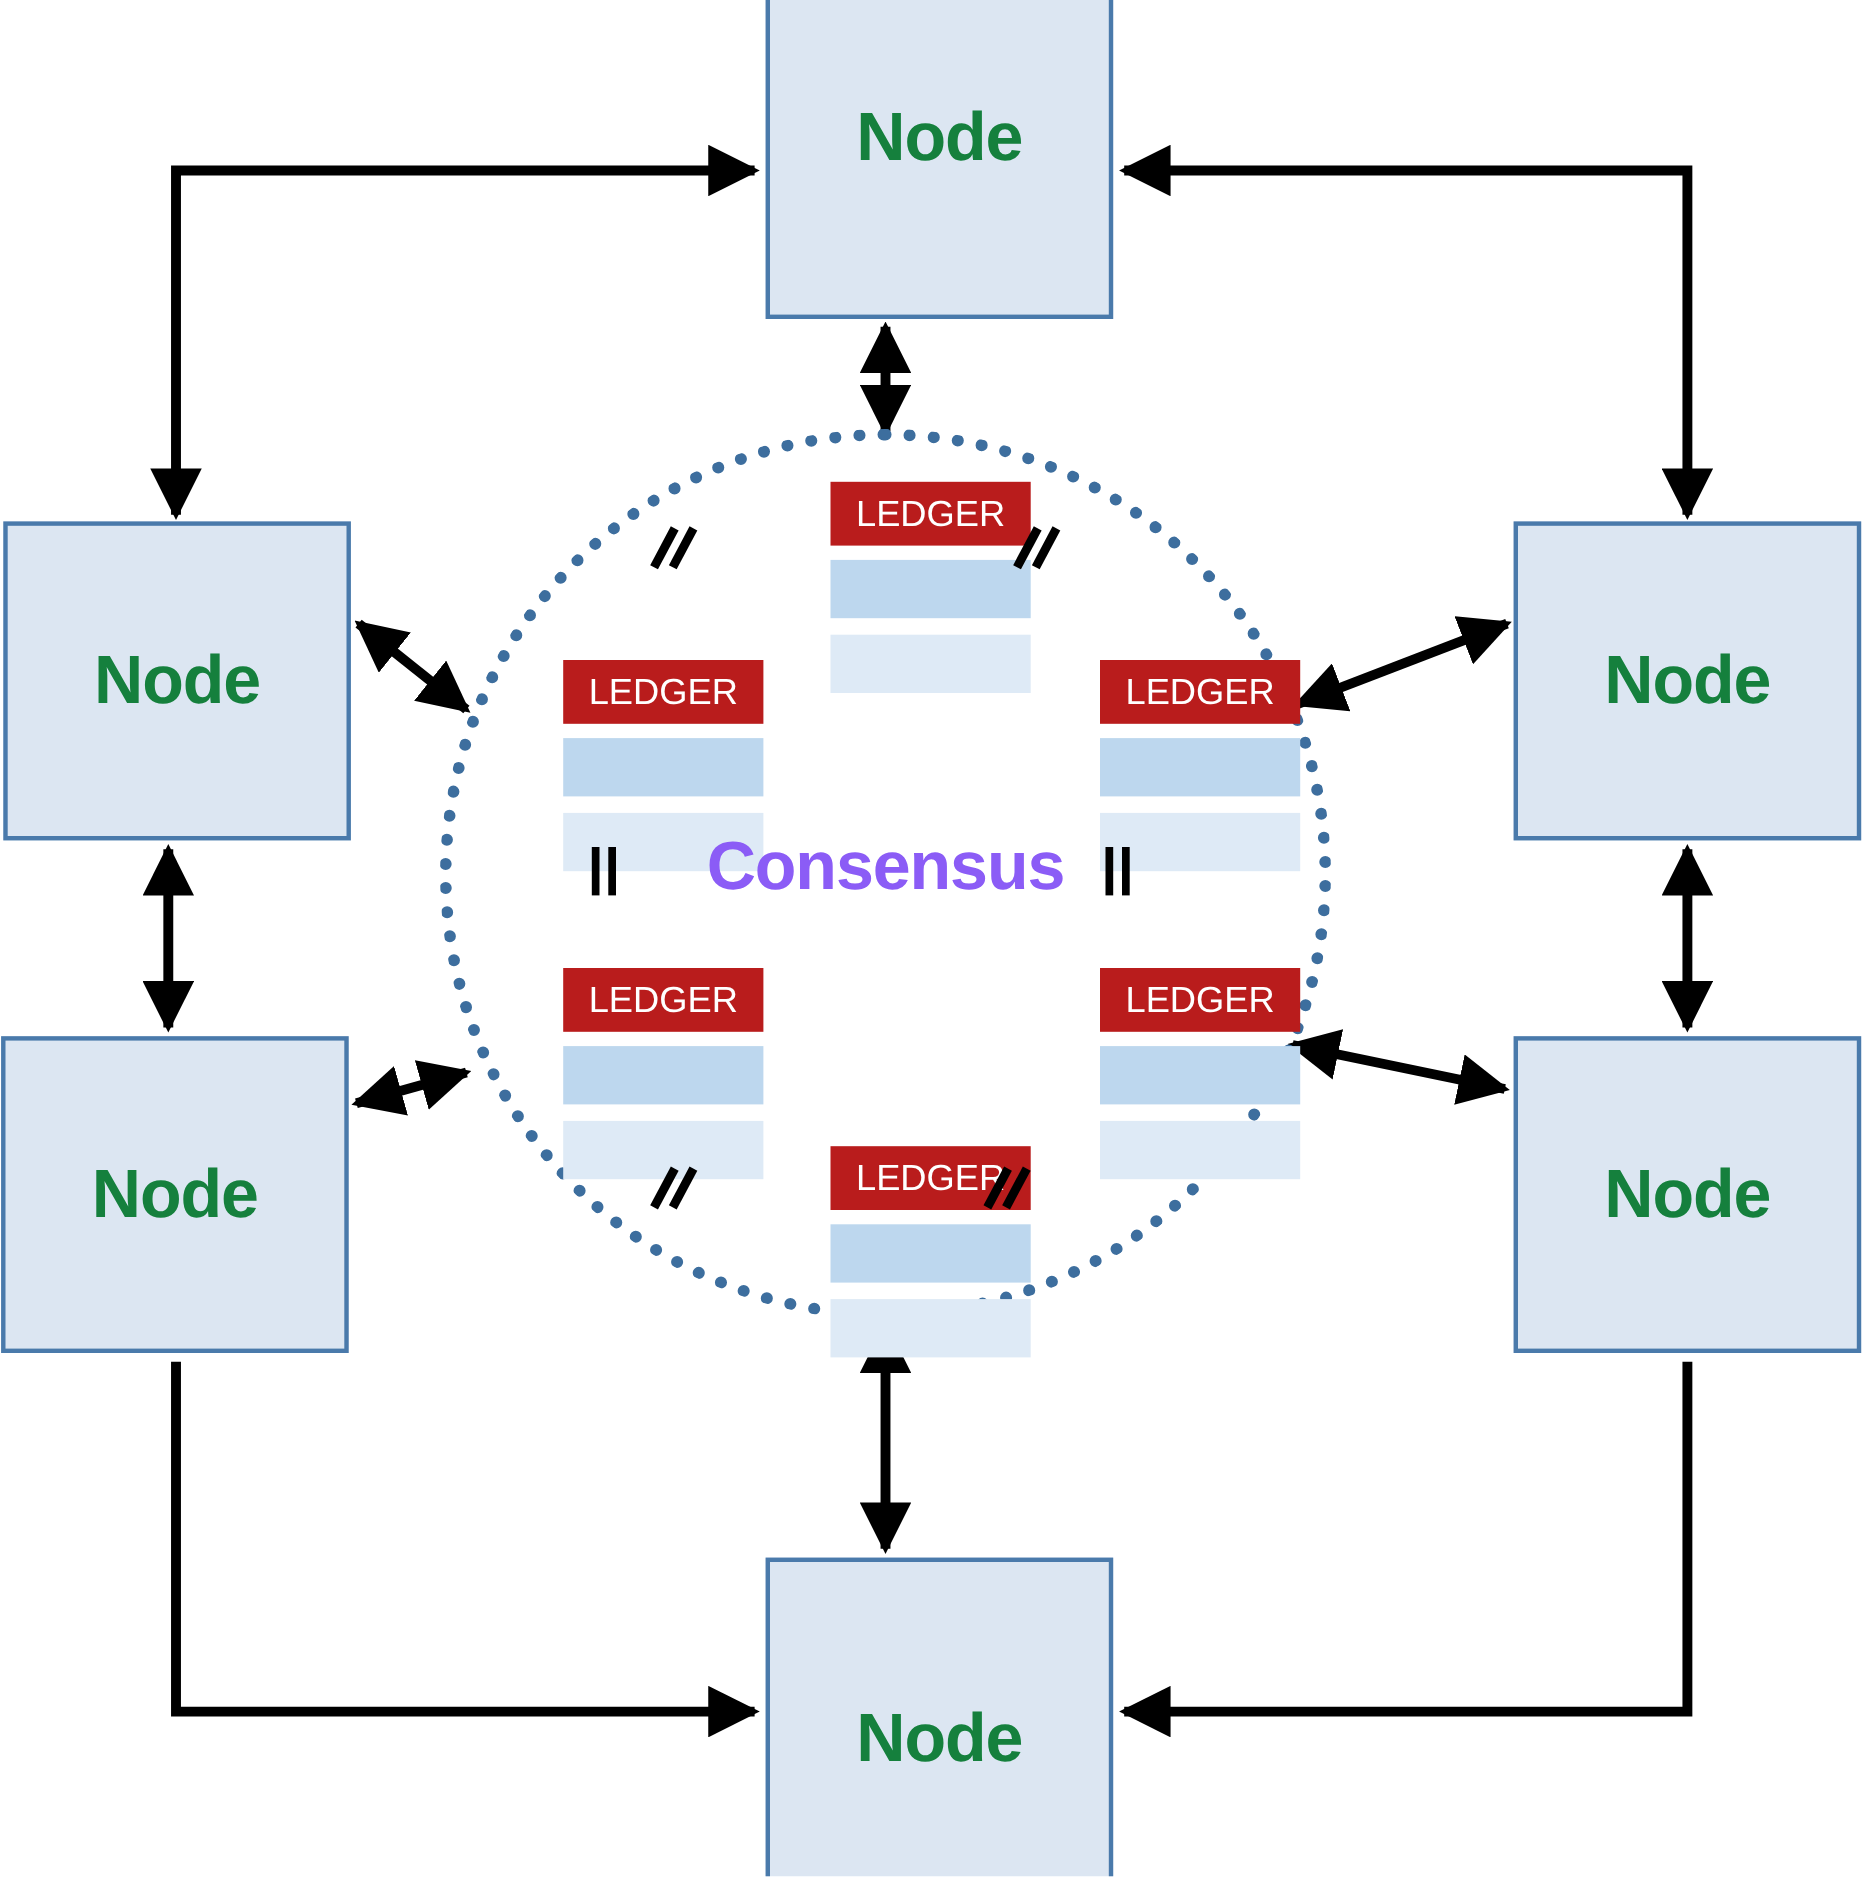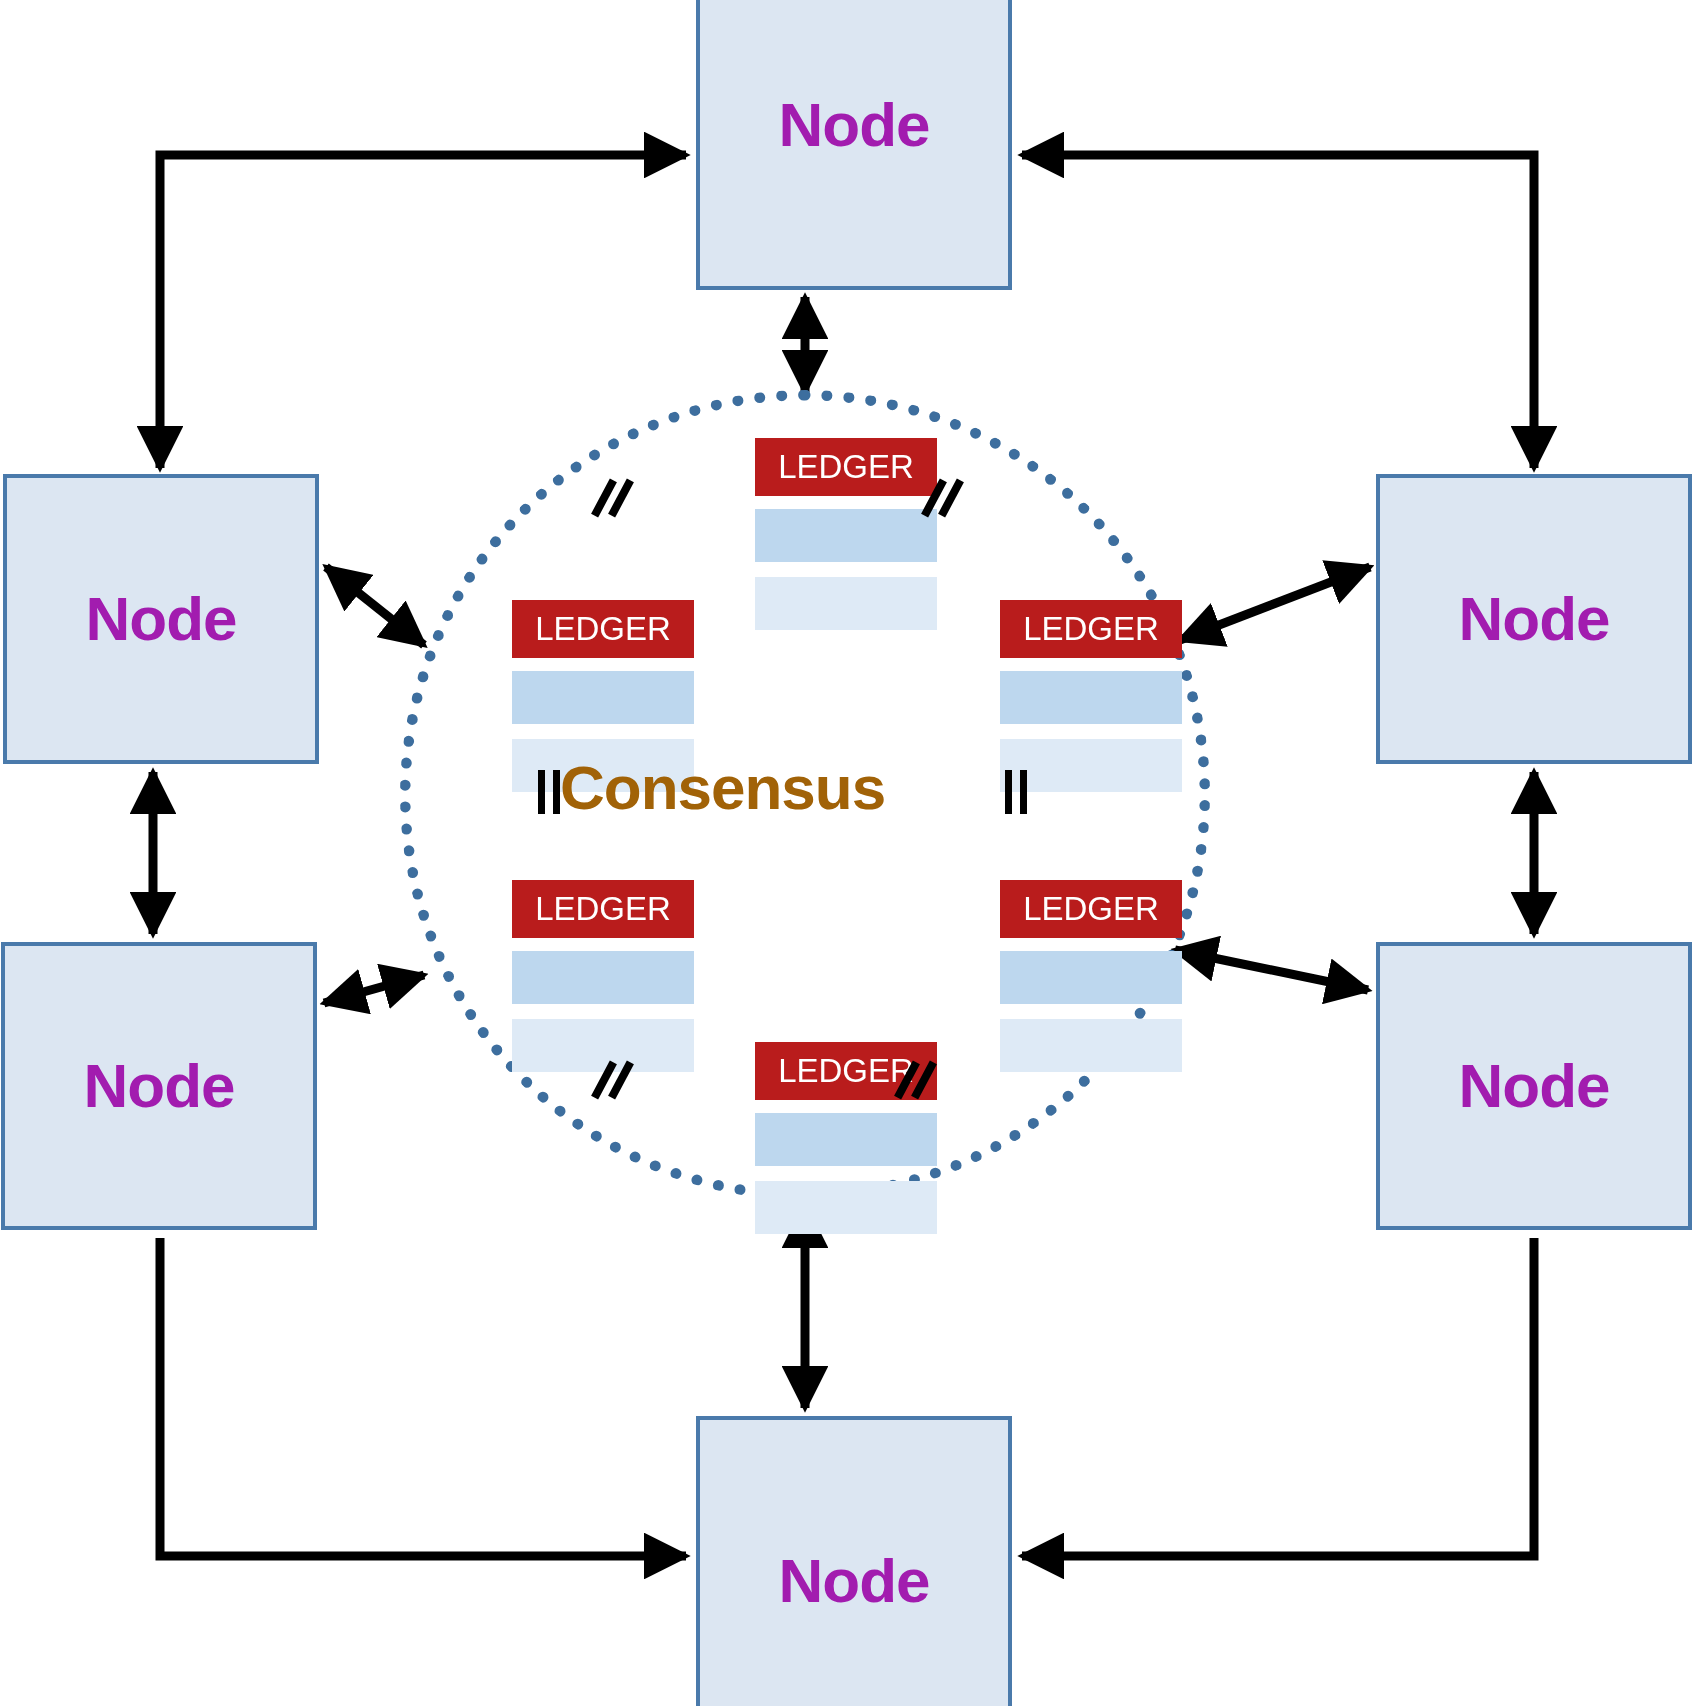--- a/index.html
+++ b/index.html
@@ -23,21 +23,21 @@
     border: 4px solid #4a7aab;
     box-sizing: border-box;
     display: flex;
     align-items: center;
     justify-content: center;
   }
   .node-label {
     font-family: "Liberation Sans", sans-serif;
     font-weight: bold;
     font-size: 62px;
-    color: #a21caf;
+    color: #15803d;
     letter-spacing: -1px;
     line-height: 1;
   }
 
   .node-top    { left: 696px;  top: -40px;    width: 316px; height: 330px; }
   .node-left-1 { left: 3px;    top: 474px;    width: 316px; height: 290px; }
   .node-left-2 { left: 1px;    top: 942px;    width: 316px; height: 288px; }
   .node-right-1{ left: 1376px; top: 474px;    width: 316px; height: 290px; }
   .node-right-2{ left: 1376px; top: 942px;    width: 316px; height: 288px; }
   .node-bottom { left: 696px;  top: 1416px;   width: 316px; height: 330px; }
@@ -108,24 +108,25 @@
   .eq-br { left: 903px;  top: 1060px; }
   .eq-ml { left: 538px;  top: 770px; }
   .eq-mr { left: 1005px; top: 770px; }
 
   
   .consensus-label {
     position: absolute;
     left: 560px;
     top: 752px;
     width: 490px;
+    text-align: center;
     font-family: "Liberation Sans", sans-serif;
     font-weight: bold;
     font-size: 62px;
-    color: #a16207;
+    color: #8b5cf6;
     letter-spacing: -1px;
   }
 
   
   .connectors {
     position: absolute;
     left: 0;
     top: 0;
     width: 1698px;
     height: 1706px;

